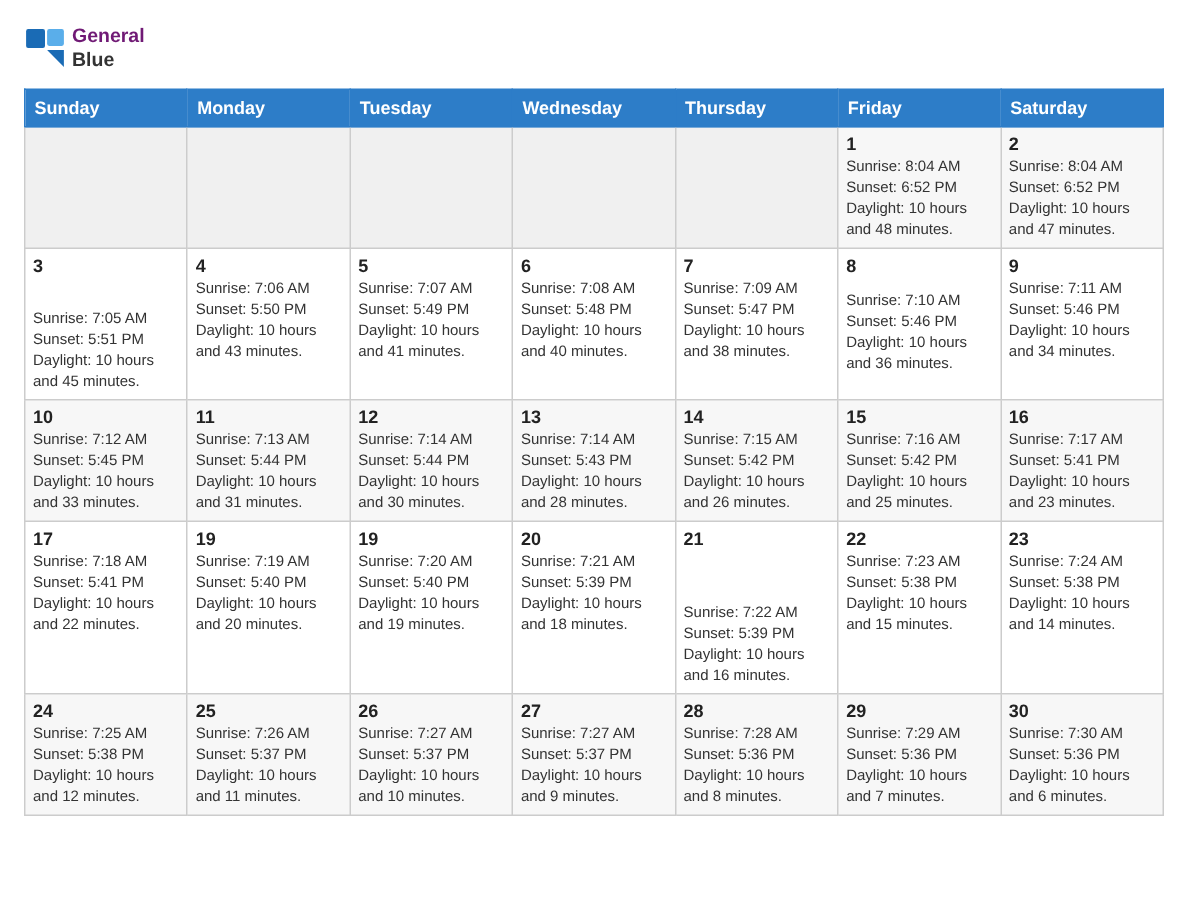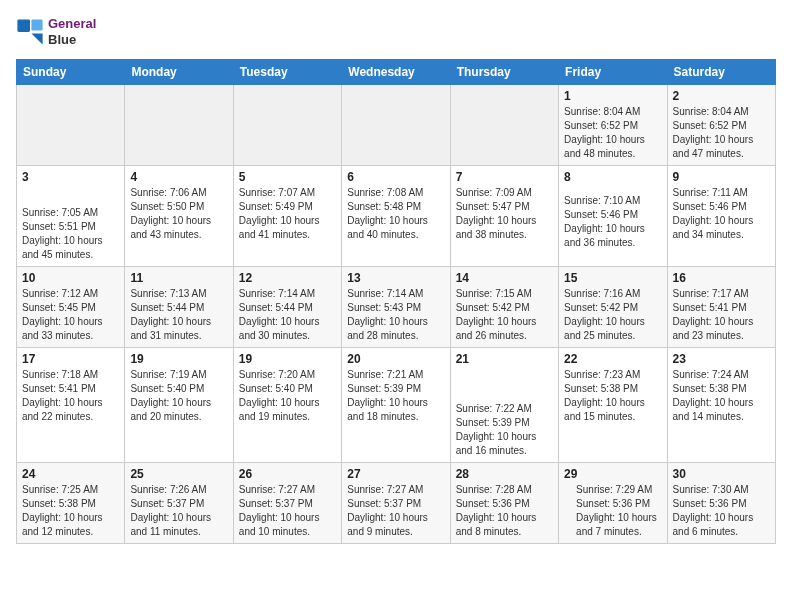--- a/index.html
+++ b/index.html
@@ -322,21 +322,21 @@
         </td>
         <td>
           <div class="day-number">28</div>
           <div class="day-info" style="white-space: pre-line;">Sunrise: 7:28 AM
 Sunset: 5:36 PM
 Daylight: 10 hours
 and 8 minutes.</div>
         </td>
         <td>
           <div class="day-number">29</div>
-          <div class="day-info" style="white-space: pre-line; margin-left: 12px;">Sunrise: 7:29 AM
+          <div class="day-info" style="white-space: pre-line;">Sunrise: 7:29 AM
 Sunset: 5:36 PM
 Daylight: 10 hours
 and 7 minutes.</div>
         </td>
         <td>
           <div class="day-number">30</div>
           <div class="day-info" style="white-space: pre-line;">Sunrise: 7:30 AM
 Sunset: 5:36 PM
 Daylight: 10 hours
 and 6 minutes.</div>

